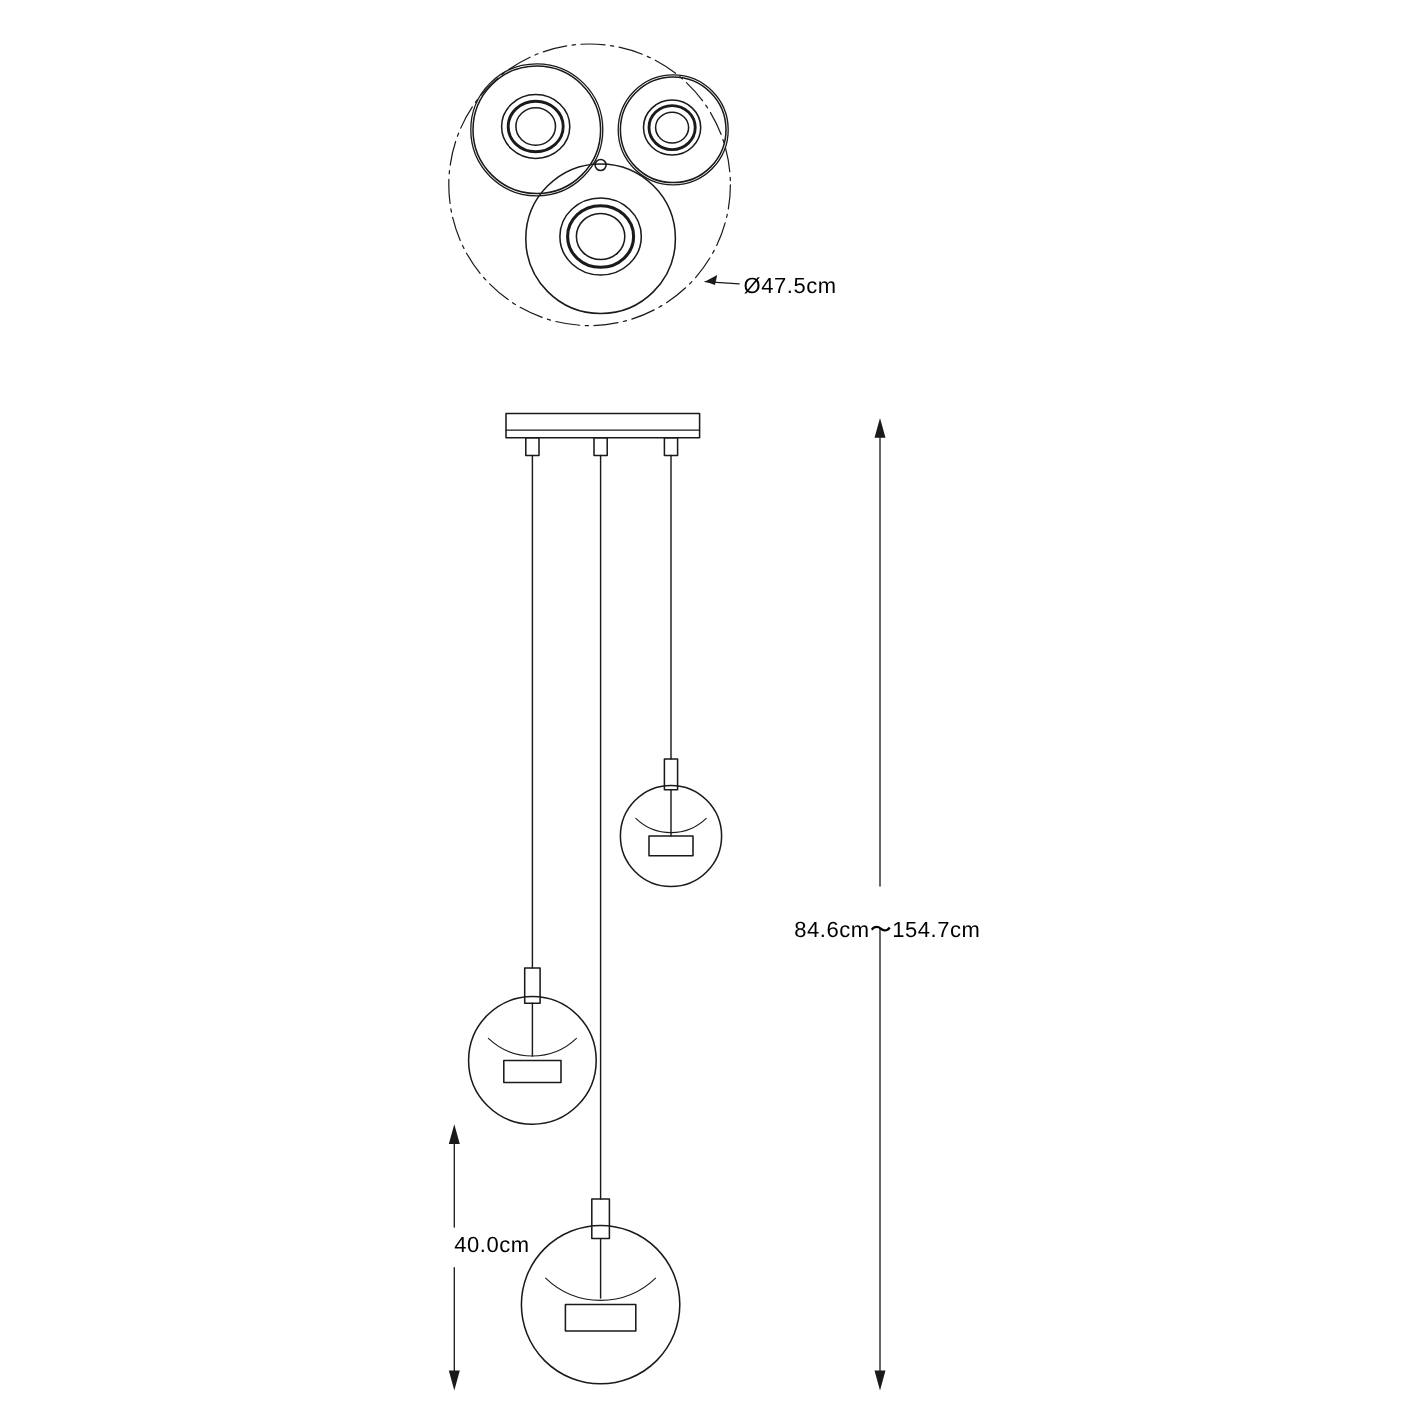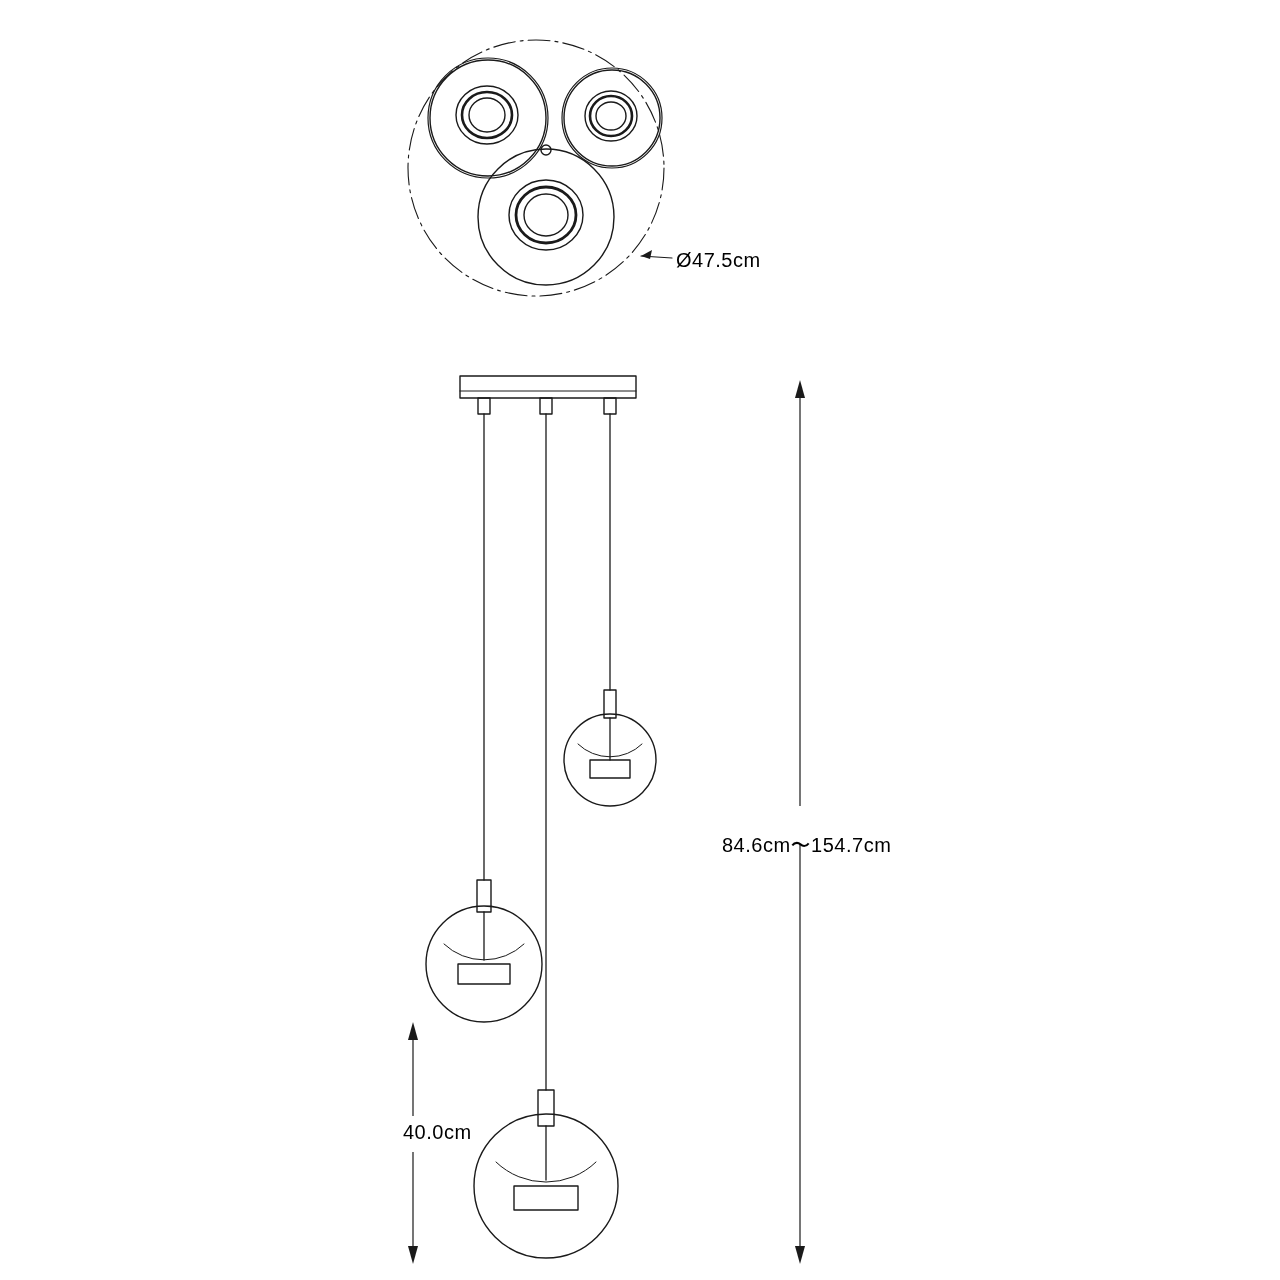--- a/index.html
+++ b/index.html
@@ -28,21 +28,21 @@
   }
   .dim-label {
     position: absolute;
     font-family: "Liberation Sans", sans-serif;
     font-size: 20px;
     letter-spacing: 0.5px;
     color: #000000;
     white-space: nowrap;
   }
   #label-diameter { left: 676px; top: 249px; }
-  #label-drop     { left: 403px; top: 1121px; }
+  #label-drop     { left: 413px; top: 1121px; }
   #label-height   { left: 722px; top: 832px; }
 </style>
 </head>
 <body>
 
 <div id="sheet">
 
   <svg id="drawing" viewBox="0 0 1280 1280">
     <defs>
       <clipPath id="clipTopGlobeBig">

